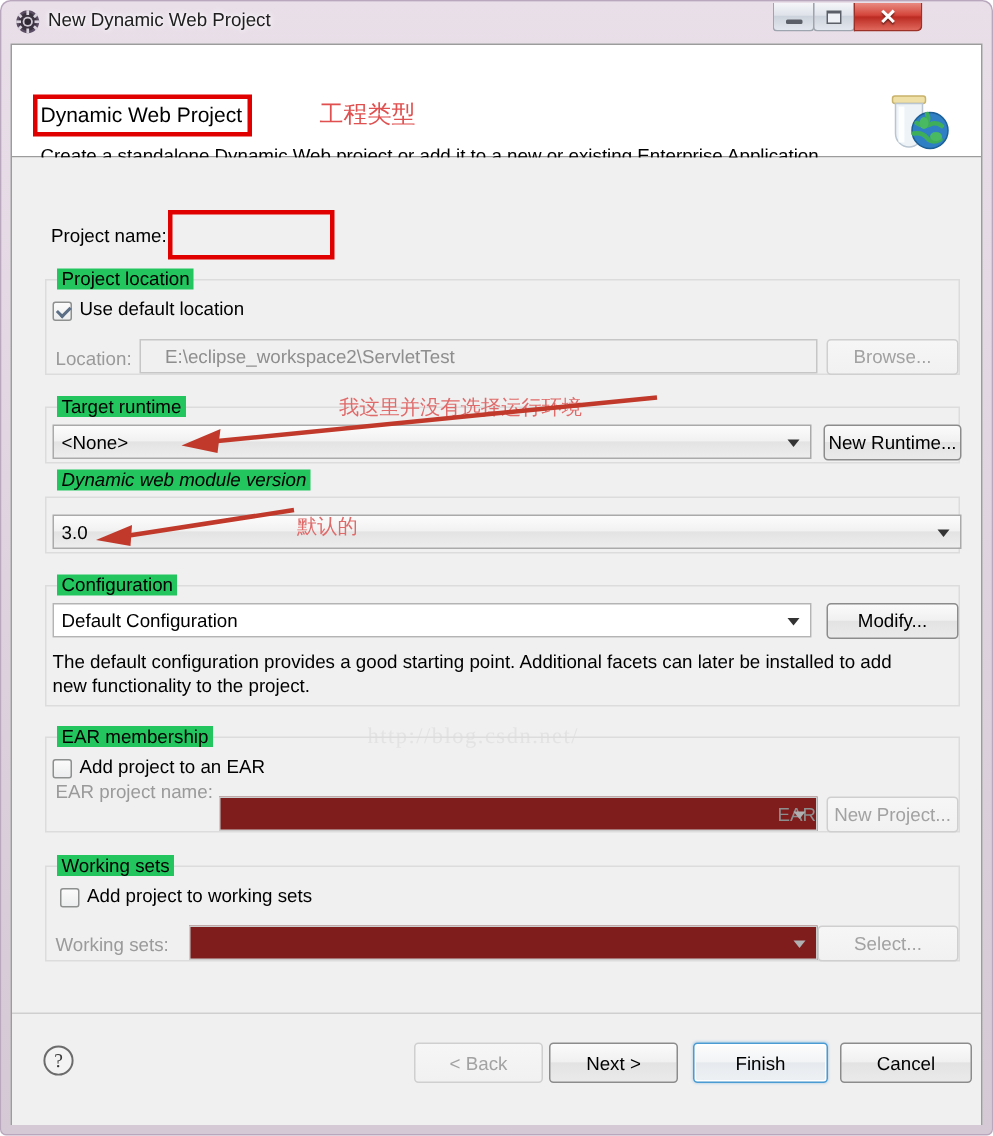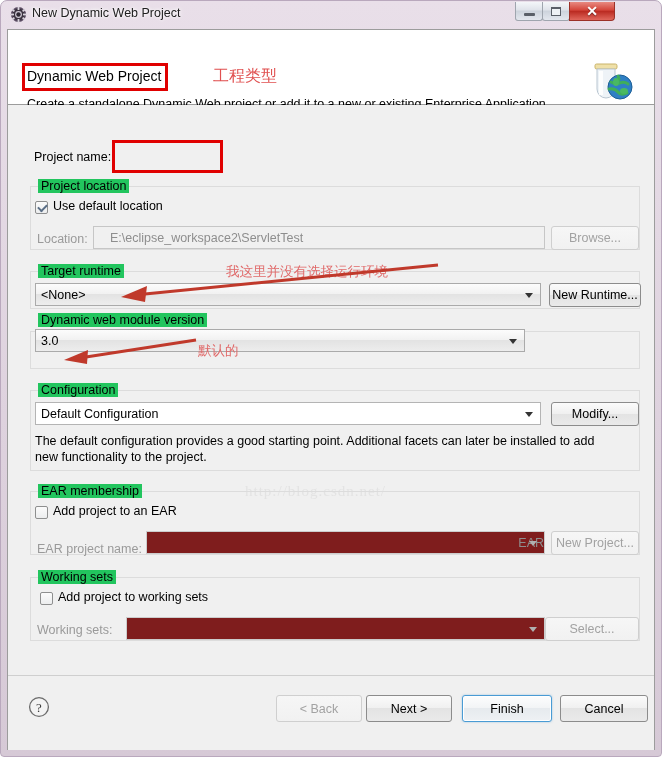--- a/index.html
+++ b/index.html
@@ -430,23 +430,23 @@
       </div>
       <div class="btn" style="left:541px; top:178px; width:92px; height:24px;">New Runtime...</div>
 
       <div class="anno-text" style="left:218px; top:158px;">我这里并没有选择运行环境</div>
       <svg class="anno-svg" style="left:105px; top:155px;" width="335" height="45" viewBox="0 0 335 45">
         <line x1="325" y1="5" x2="32" y2="34" stroke="#c0392b" stroke-width="3"></line>
         <polygon points="8,37 34,26 32,42" fill="#c0392b"></polygon>
       </svg>
 
       <div class="group" style="left:22px; top:226px; width:610px; height:38px;"></div>
-      <div class="group-title" style="left:30px; top:208px;">Dynamic web module version</div>
-
-      <div class="combo" style="left:27px; top:224px; width:490px; height:23px;text-align:center;">
+      <div class="group-title" style="left:30px; top:208px;font-style:italic;">Dynamic web module version</div>
+
+      <div class="combo" style="left:27px; top:238px; width:606px; height:23px;text-align:center;">
         <span>3.0</span>
         <span class="combo-arrow"></span>
       </div>
 
       <div class="anno-text" style="left:190px; top:237px;">默认的</div>
       <svg class="anno-svg" style="left:48px; top:232px;" width="150" height="32" viewBox="0 0 150 32">
         <line x1="140" y1="3" x2="30" y2="20" stroke="#c0392b" stroke-width="3"></line>
         <polygon points="8,23 32,13 31,27" fill="#c0392b"></polygon>
       </svg>
 
@@ -461,21 +461,21 @@
 
       <div class="desc-text" style="left:27px; top:328px;">The default configuration provides a good starting point. Additional facets can later be installed to add</div>
       <div class="desc-text" style="left:27px; top:344px;">new functionality to the project.</div>
 
       <div class="group" style="left:22px; top:386px; width:610px; height:64px;"></div>
       <div class="group-title" style="left:30px; top:379px;">EAR membership</div>
 
       <div class="checkbox" style="left:27px; top:401px;"></div>
       <div class="cb-label" style="left:45px; top:399px;">Add project to an EAR</div>
 
-      <div class="row-label dim" style="left:29px; top:416px;margin-top:21px;">EAR project name:</div>
+      <div class="row-label dim" style="left:29px; top:416px;">EAR project name:</div>
       <div class="combo disabled" style="left:138px; top:426px; width:399px; height:23px;">
         <span>EAR</span>
         <span class="combo-arrow"></span>
       </div>
       <div class="btn disabled" style="left:543px; top:426px; width:88px; height:24px;">New Project...</div>
 
       <div class="group" style="left:22px; top:472px; width:610px; height:64px;"></div>
       <div class="group-title" style="left:30px; top:465px;">Working sets</div>
 
       <div class="checkbox" style="left:32px; top:487px;"></div>

